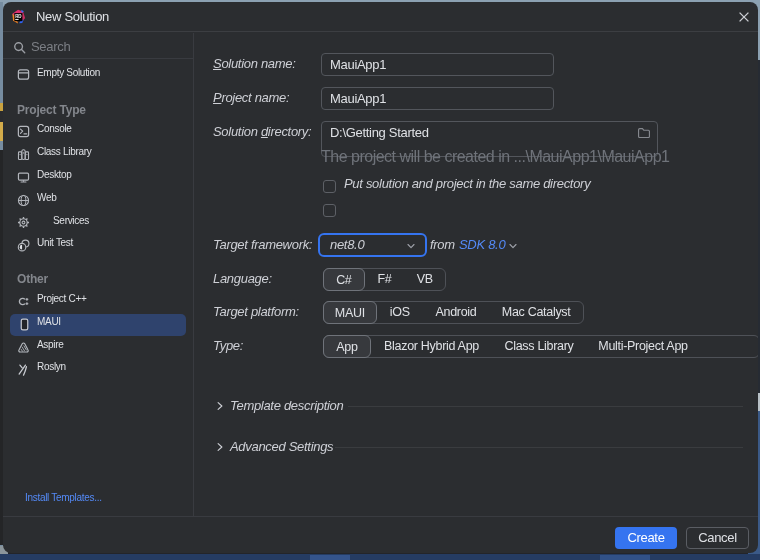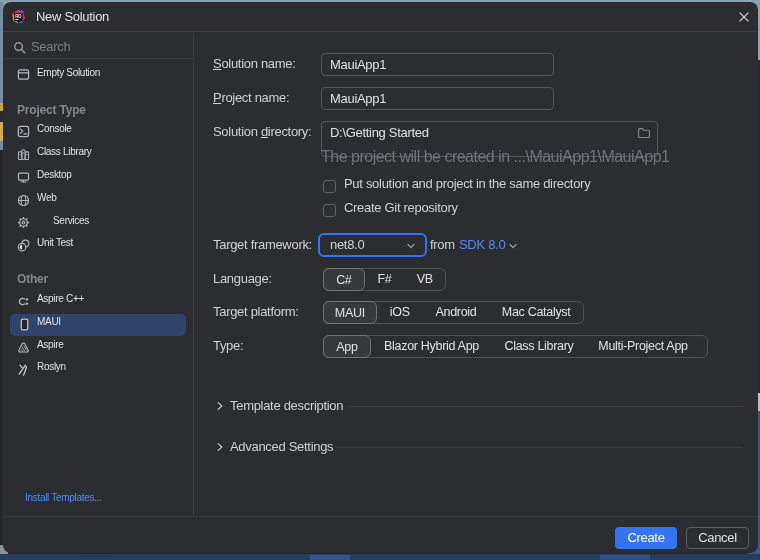--- a/index.html
+++ b/index.html
@@ -27,21 +27,21 @@
 
   
   #vsep{left:190px;top:31px;width:1px;height:483px;background:#393b40;}
   #searchsep{left:0;top:56px;width:190px;height:1px;background:#393b40;}
   #searchtxt{left:28px;top:37px;font-size:13px;letter-spacing:-0.3px;color:#7b7e84;}
   .it{position:absolute;font-size:10px;letter-spacing:-0.3px;color:#dfe1e5;white-space:nowrap;}
   .hd{position:absolute;font-size:12px;letter-spacing:-0.2px;color:#83868c;white-space:nowrap;font-weight:bold;}
   .ic{position:absolute;}
 
   
-  .lb{position:absolute;font-size:13px;letter-spacing:-0.3px;color:#ced0d6;white-space:nowrap;line-height:16px;}
+  .lb{position:absolute;font-size:13px;letter-spacing:-0.3px;color:#ced0d6;white-space:nowrap;line-height:16px;font-style:italic;}
   .inp{position:absolute;border:1px solid #53565c;border-radius:4px;background:#2b2d30;
        font-size:13px;letter-spacing:-0.3px;color:#dfe1e5;line-height:21px;padding-left:8px;}
   .muted{position:absolute;font-size:16px;letter-spacing:-0.5px;color:#6f737a;white-space:nowrap;}
   .cb{position:absolute;width:13px;height:13px;border:1px solid #5d6066;border-radius:3px;background:#2b2d30;}
   .seg{position:absolute;display:flex;border:1px solid #4e5157;border-radius:6px;height:23px;}
   .sg{font-size:12.5px;letter-spacing:-0.3px;color:#dfe1e5;text-align:center;line-height:21px;}
   .sgsel{border:1px solid #6f737a;border-radius:6px;background:#37393d;margin:-1px 0 -1px -1px;line-height:22px;}
   .hline{position:absolute;height:1px;background:#3a3c3f;}
 
   #create{left:612px;top:525px;width:62px;height:22px;background:#3574f0;border-radius:4px;
@@ -162,21 +162,21 @@
 
   <div class="hd" style="left:14px;top:270px">Other</div>
 
   <svg class="ic" style="left:14px;top:293px" width="13" height="13" viewBox="0 0 16 16">
     <path d="M9.8 5.4 A3.9 3.9 0 1 0 9.8 10.6" fill="none" stroke="#b0b3b9" stroke-width="1.7"></path>
     <line x1="12.2" y1="3.6" x2="12.2" y2="7" stroke="#b0b3b9" stroke-width="1.4"></line>
     <line x1="10.5" y1="5.3" x2="13.9" y2="5.3" stroke="#b0b3b9" stroke-width="1.4"></line>
     <line x1="12.2" y1="9" x2="12.2" y2="12.4" stroke="#b0b3b9" stroke-width="1.4"></line>
     <line x1="10.5" y1="10.7" x2="13.9" y2="10.7" stroke="#b0b3b9" stroke-width="1.4"></line>
   </svg>
-  <div class="it" style="left:34px;top:291px">Aspire C++</div>
+  <div class="it" style="left:34px;top:291px">Project C++</div>
 
   <div class="abs" style="left:7px;top:312px;width:176px;height:22px;background:#2f436d;border-radius:5px;"></div>
   <svg class="ic" style="left:15px;top:316px" width="13" height="13" viewBox="0 0 16 16">
     <rect x="4" y="1.5" width="8" height="13" rx="2" fill="#23252a" stroke="#c6c9cf" stroke-width="1.5"></rect>
   </svg>
   <div class="it" style="left:34px;top:314px">MAUI</div>
 
   <svg class="ic" style="left:14px;top:339px" width="13" height="13" viewBox="0 0 16 16">
     <path d="M6.6 3.2 a1.7 1.7 0 0 1 2.8 0 l4.2 8 a1.6 1.6 0 0 1 -1.4 2.4 H3.8 a1.6 1.6 0 0 1 -1.4 -2.4 z" fill="none" stroke="#b4b8be" stroke-width="1.4"></path>
     <line x1="6" y1="7" x2="9.5" y2="12.5" stroke="#b4b8be" stroke-width="1.1"></line>
@@ -203,21 +203,20 @@
   <div class="lb" style="left:210px;top:122px">Solution <u>d</u>irectory:</div>
   <div class="inp" style="left:318px;top:119px;width:337px;height:36px">D:\Getting Started</div>
   <svg class="ic" style="left:634px;top:124px" width="14" height="14" viewBox="0 0 16 16">
     <path d="M1.8 4.2 a1.2 1.2 0 0 1 1.2 -1.2 h3.2 l1.5 1.8 h5.3 a1.2 1.2 0 0 1 1.2 1.2 v6 a1.2 1.2 0 0 1 -1.2 1.2 H3 a1.2 1.2 0 0 1 -1.2 -1.2 z" fill="none" stroke="#84878d" stroke-width="1.3"></path>
   </svg>
   <div class="muted" style="left:318px;top:146px">The project will be created in ...\MauiApp1\MauiApp1</div>
 
   <div class="cb" style="left:320px;top:178px"></div>
   <div class="lb" style="left:341px;top:174px">Put solution and project in the same directory</div>
   <div class="cb" style="left:320px;top:202px"></div>
-  <div class="lb" style="left:341px;top:198px">Create Git repository</div>
 
   <div class="lb" style="left:210px;top:235px">Target framework:</div>
   <div class="abs" style="left:315px;top:231px;width:109px;height:24px;border:2px solid #3574f0;border-radius:6px;"></div>
   <div class="lb" style="left:327px;top:235px">net8.0</div>
   <svg class="ic" style="left:402px;top:238px" width="12" height="12" viewBox="0 0 16 16">
     <polyline points="4,6 8,10.3 12,6" fill="none" stroke="#9da0a8" stroke-width="1.5" stroke-linecap="round" stroke-linejoin="round"></polyline>
   </svg>
   <div class="lb" style="left:427px;top:235px">from</div>
   <div class="lb" style="left:456px;top:235px;color:#548af7">SDK 8.0</div>
   <svg class="ic" style="left:504px;top:238px" width="12" height="12" viewBox="0 0 16 16">
@@ -233,21 +232,21 @@
 
   <div class="lb" style="left:210px;top:302px">Target platform:</div>
   <div class="seg" style="left:320px;top:299px;width:261px">
     <div class="sg sgsel" style="width:54px">MAUI</div>
     <div class="sg" style="width:46px">iOS</div>
     <div class="sg" style="width:67px">Android</div>
     <div class="sg" style="width:94px">Mac Catalyst</div>
   </div>
 
   <div class="lb" style="left:210px;top:336px">Type:</div>
-  <div class="seg" style="left:320px;top:333px;width:385px">
+  <div class="seg" style="left:320px;top:333px;width:437px">
     <div class="sg sgsel" style="width:48px">App</div>
     <div class="sg" style="width:121px">Blazor Hybrid App</div>
     <div class="sg" style="width:94px">Class Library</div>
     <div class="sg" style="width:114px">Multi-Project App</div>
   </div>
 
   <svg class="ic" style="left:211px;top:398px" width="12" height="12" viewBox="0 0 16 16">
     <polyline points="5.5,3.5 10.5,8 5.5,12.5" fill="none" stroke="#ced0d6" stroke-width="1.5" stroke-linecap="round" stroke-linejoin="round"></polyline>
   </svg>
   <div class="lb" style="left:227px;top:396px">Template description</div>

